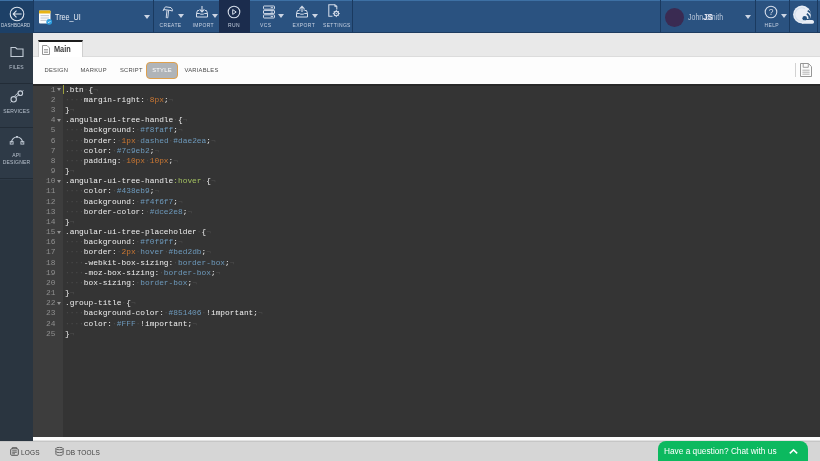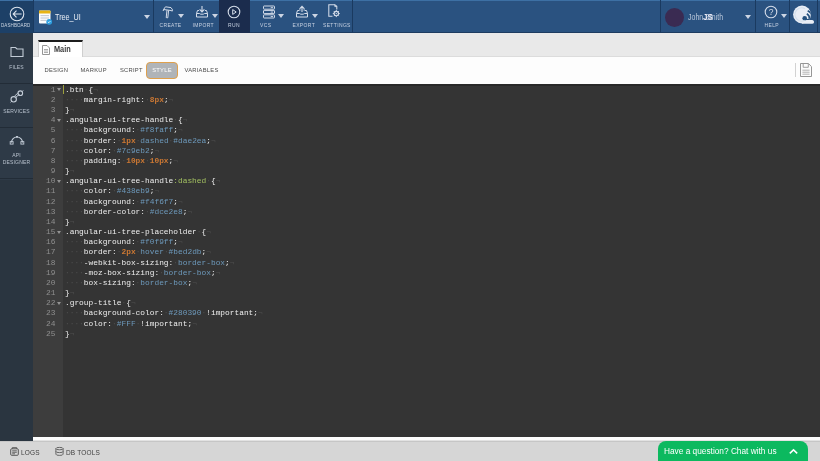--- a/index.html
+++ b/index.html
@@ -31,21 +31,21 @@
 #editor { position:absolute; left:33px; top:84px; width:787px; height:353px; background:#343434; }
 #edtop { position:absolute; left:33px; top:83.5px; width:787px; height:2px; background:#282828; }
 #gutter { position:absolute; left:33px; top:84px; width:29.5px; height:353px; background:#3d3d3d; }
 #gutnums { position:absolute; left:33px; top:84.7px; width:22.5px; text-align:right;
   font-family:"Liberation Mono", monospace; font-size:7.85px; line-height:10.17px; color:#8f8f8f;
   white-space:pre; }
 #code { position:absolute; left:65px; top:84.7px; font-family:"Liberation Mono", monospace;
   font-size:7.85px; line-height:10.17px; color:#ececec; white-space:pre; }
 #code i { font-style:normal; }
 #code i.d { color:#4f4f4f; }
-#code i.n { color:#cc7833;font-weight:bold; }
+#code i.n { color:#cc7833; }
 #code i.h { color:#6d99bb; }
 #code i.g { color:#a3c161; }
 .fold { position:absolute; left:56.8px; width:0; height:0; border-left:2.6px solid transparent;
   border-right:2.6px solid transparent; border-top:3.4px solid #949494; }
 #cursor { position:absolute; left:63.2px; top:85.2px; width:1.2px; height:9.3px; background:#9da03c; }
 
 #hstrip { position:absolute; left:33px; top:437px; width:787px; height:4px; background:#fdfdfd; border-bottom:1px solid #e2e2e2;}
 #botbar { position:absolute; left:0; top:441px; width:820px; height:20px; background:#d6d6d6; border-top:1px solid #c6c6c6;}
 .blabel { position:absolute; top:447.5px; color:#3e3e3e; font-size:7.4px; letter-spacing:.2px; }
 #chat { position:absolute; left:658px; top:441px; width:150px; height:20px; background:#0cb95f;
@@ -233,34 +233,34 @@
 25</pre>
 <pre id="code">.btn<i class="d">·</i>{<i class="d">¬</i>
 <i class="d">····</i>margin-right:<i class="d">·</i><i class="n">8px</i>;<i class="d">¬</i>
 }<i class="d">¬</i>
 .angular-ui-tree-handle<i class="d">·</i>{<i class="d">¬</i>
 <i class="d">····</i>background:<i class="d">·</i><i class="h">#f8faff</i>;<i class="d">¬</i>
 <i class="d">····</i>border:<i class="d">·</i><i class="n">1px</i><i class="d">·</i><i class="h">dashed</i><i class="d">·</i><i class="h">#dae2ea</i>;<i class="d">¬</i>
 <i class="d">····</i>color:<i class="d">·</i><i class="h">#7c9eb2</i>;<i class="d">¬</i>
 <i class="d">····</i>padding:<i class="d">·</i><i class="n">10px</i><i class="d">·</i><i class="n">10px</i>;<i class="d">¬</i>
 }<i class="d">¬</i>
-.angular-ui-tree-handle<i class="g">:dashed</i><i class="d">·</i>{<i class="d">¬</i>
+.angular-ui-tree-handle<i class="g">:hover</i><i class="d">·</i>{<i class="d">¬</i>
 <i class="d">····</i>color:<i class="d">·</i><i class="h">#438eb9</i>;<i class="d">¬</i>
 <i class="d">····</i>background:<i class="d">·</i><i class="h">#f4f6f7</i>;<i class="d">¬</i>
 <i class="d">····</i>border-color:<i class="d">·</i><i class="h">#dce2e8</i>;<i class="d">¬</i>
 }<i class="d">¬</i>
 .angular-ui-tree-placeholder<i class="d">·</i>{<i class="d">¬</i>
 <i class="d">····</i>background:<i class="d">·</i><i class="h">#f0f9ff</i>;<i class="d">¬</i>
 <i class="d">····</i>border:<i class="d">·</i><i class="n">2px</i><i class="d">·</i><i class="h">hover</i><i class="d">·</i><i class="h">#bed2db</i>;<i class="d">¬</i>
 <i class="d">····</i>-webkit-box-sizing:<i class="d">·</i><i class="h">border-box</i>;<i class="d">¬</i>
 <i class="d">····</i>-moz-box-sizing:<i class="d">·</i><i class="h">border-box</i>;<i class="d">¬</i>
 <i class="d">····</i>box-sizing:<i class="d">·</i><i class="h">border-box</i>;<i class="d">¬</i>
 }<i class="d">¬</i>
 .group-title<i class="d">·</i>{<i class="d">¬</i>
-<i class="d">····</i>background-color:<i class="d">·</i><i class="h">#280390</i><i class="d">·</i>!important;<i class="d">¬</i>
+<i class="d">····</i>background-color:<i class="d">·</i><i class="h">#851406</i><i class="d">·</i>!important;<i class="d">¬</i>
 <i class="d">····</i>color:<i class="d">·</i><i class="h">#FFF</i><i class="d">·</i>!important;<i class="d">¬</i>
 }<i class="d">¬</i></pre>
 <div class="fold" style="top:88.30px"></div>
 <div class="fold" style="top:118.81px"></div>
 <div class="fold" style="top:179.83px"></div>
 <div class="fold" style="top:230.68px"></div>
 <div class="fold" style="top:301.87px"></div>
 <div id="cursor"></div>
 
 <div id="hstrip"></div>

